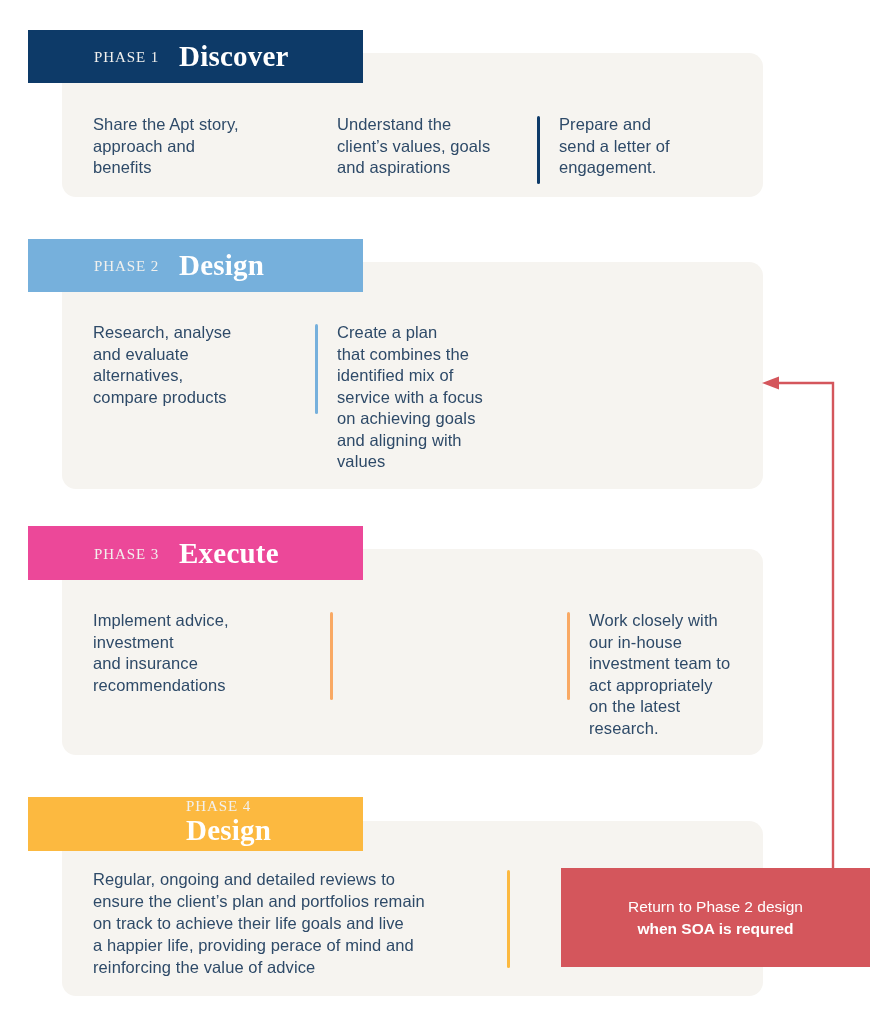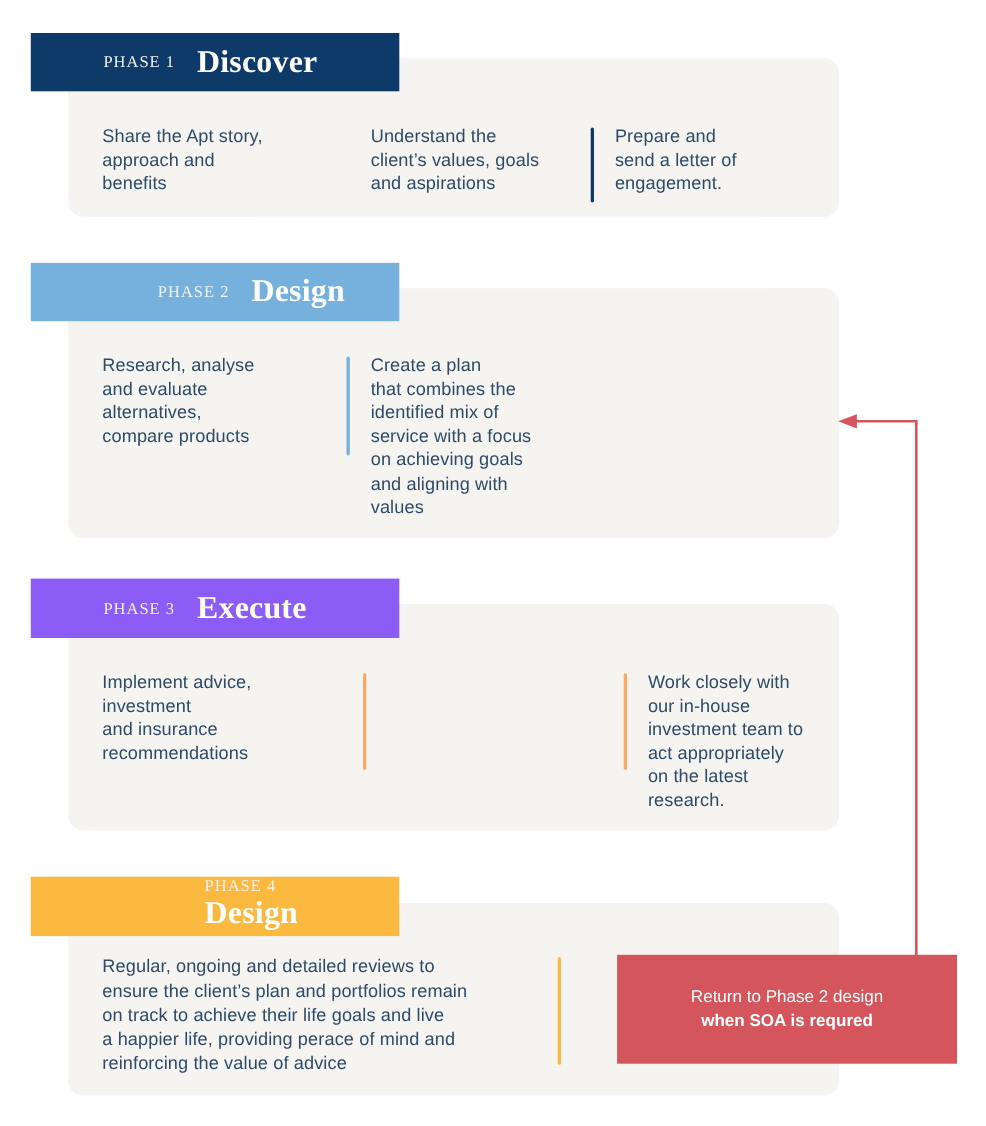--- a/index.html
+++ b/index.html
@@ -137,21 +137,21 @@
         <span class="rule" style="height:68px;background:#0d3a68;"></span>
         <div class="ctext">Prepare and
 send a letter of
 engagement.</div>
       </div>
     </div>
   </div>
 
   <div class="phase">
     <div class="card" style="left:62px;top:262px;width:701px;height:227px;"></div>
-    <div class="hdr" style="left:28px;top:239px;width:335px;height:53px;background:#76b0dc;justify-content:center;">
+    <div class="hdr" style="left:28px;top:239px;width:335px;height:53px;background:#76b0dc;">
       <span class="hdr-phase">PHASE 2</span>
       <span class="hdr-title">Design</span>
     </div>
     <div class="cols" style="left:93px;top:322px;">
       <div class="col" style="width:222px;">
 
         <div class="ctext">Research, analyse
 and evaluate
 alternatives,
 compare products</div>
@@ -164,21 +164,21 @@
 service with a focus
 on achieving goals
 and aligning with
 values</div>
       </div>
     </div>
   </div>
 
   <div class="phase">
     <div class="card" style="left:62px;top:549px;width:701px;height:206px;"></div>
-    <div class="hdr" style="left:28px;top:526px;width:335px;height:54px;background:#8b5cf6;">
+    <div class="hdr" style="left:28px;top:526px;width:335px;height:54px;background:#ec4899;">
       <span class="hdr-phase">PHASE 3</span>
       <span class="hdr-title">Execute</span>
     </div>
     <div class="cols" style="left:93px;top:610px;gap:15px;">
       <div class="col" style="width:222px;">
 
         <div class="ctext">Implement advice,
 investment
 and insurance
 recommendations</div>

